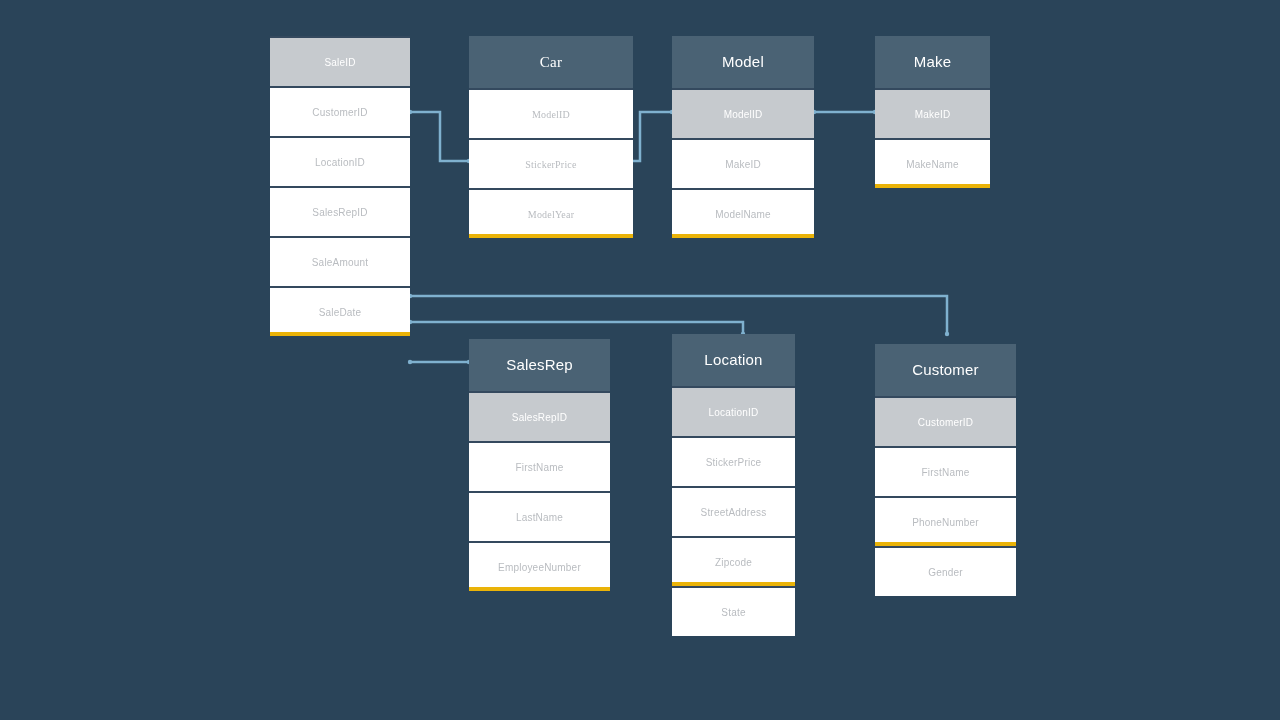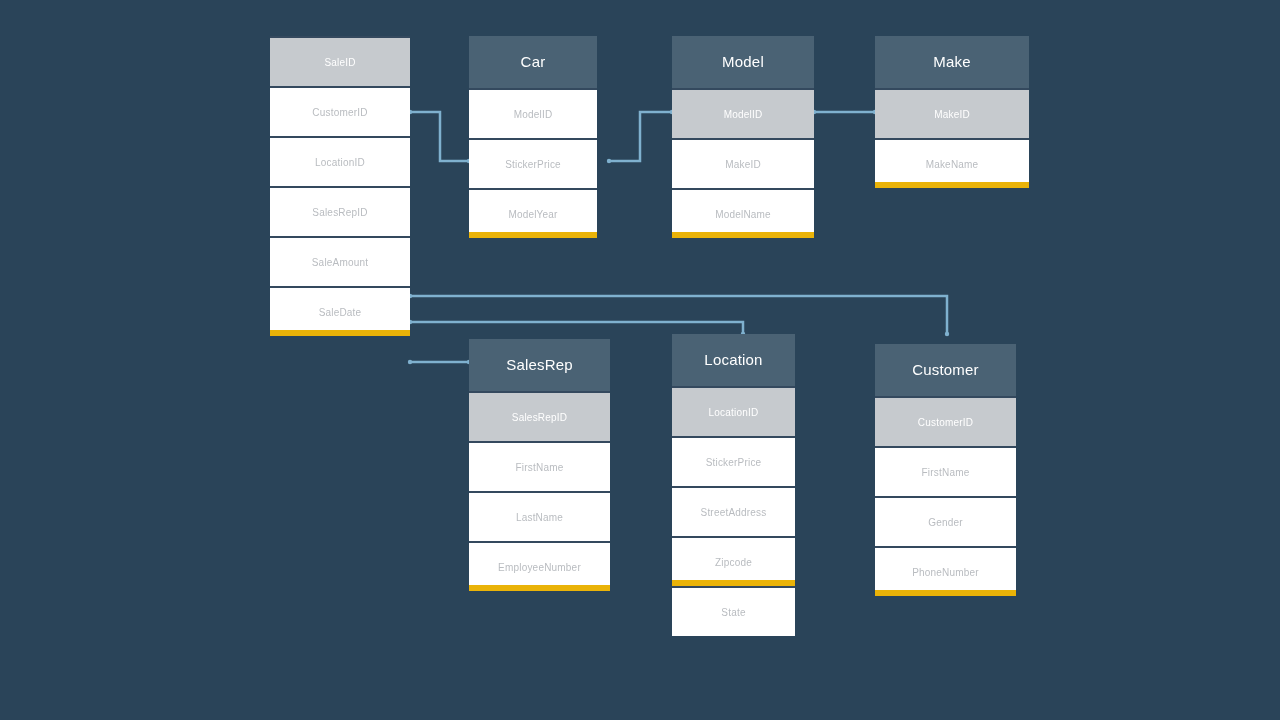--- a/index.html
+++ b/index.html
@@ -56,21 +56,21 @@
     letter-spacing: 0.2px;
     white-space: nowrap;
     overflow: hidden;
   }
   .field.pk {
     background: #c6cace;
     color: #ffffff;
     border-top: 2px solid #34495e;
   }
   .field.last {
-    border-bottom: 6px solid #eab308;
+    border-bottom: 4px solid #eab308;
   }
 </style>
 </head>
 <body>
 
 <div id="canvas">
   <svg id="connectors" viewBox="0 0 1280 720" xmlns="http://www.w3.org/2000/svg">
       <polyline points="410,112 440,112 440,161 469,161" fill="none" stroke="#7fb1cf" stroke-width="2.5" stroke-linecap="square" stroke-linejoin="miter"></polyline>
       <circle cx="410" cy="112" r="2.2" fill="#7fb1cf"></circle>
       <circle cx="469" cy="161" r="2.2" fill="#7fb1cf"></circle>
@@ -91,33 +91,33 @@
       <circle cx="469" cy="362" r="2.2" fill="#7fb1cf"></circle>
     </svg>
 <div class="entity" style="left: 270px; top: 36px; width: 140px;">
       <div class="field pk">SaleID</div>
       <div class="field">CustomerID</div>
       <div class="field">LocationID</div>
       <div class="field">SalesRepID</div>
       <div class="field">SaleAmount</div>
       <div class="field last">SaleDate</div>
     </div>
-    <div class="entity" style="left: 469px; top: 36px; width: 128px;">
+    <div class="entity" style="left: 469px; top: 36px; width: 164px; font-family: Liberation Serif, serif;">
       <div class="entity-header">Car</div>
       <div class="field">ModelID</div>
       <div class="field">StickerPrice</div>
       <div class="field last">ModelYear</div>
     </div>
     <div class="entity" style="left: 672px; top: 36px; width: 142px;">
       <div class="entity-header">Model</div>
       <div class="field pk">ModelID</div>
       <div class="field">MakeID</div>
       <div class="field last">ModelName</div>
     </div>
-    <div class="entity" style="left: 875px; top: 36px; width: 154px;">
+    <div class="entity" style="left: 875px; top: 36px; width: 115px;">
       <div class="entity-header">Make</div>
       <div class="field pk">MakeID</div>
       <div class="field last">MakeName</div>
     </div>
     <div class="entity" style="left: 469px; top: 339px; width: 141px;">
       <div class="entity-header">SalesRep</div>
       <div class="field pk">SalesRepID</div>
       <div class="field">FirstName</div>
       <div class="field">LastName</div>
       <div class="field last">EmployeeNumber</div>
@@ -127,16 +127,16 @@
       <div class="field pk">LocationID</div>
       <div class="field">StickerPrice</div>
       <div class="field">StreetAddress</div>
       <div class="field last">Zipcode</div>
       <div class="field">State</div>
     </div>
     <div class="entity" style="left: 875px; top: 334px; width: 141px; margin-top: 10px;">
       <div class="entity-header">Customer</div>
       <div class="field pk">CustomerID</div>
       <div class="field">FirstName</div>
+      <div class="field last">PhoneNumber</div>
       <div class="field">Gender</div>
-      <div class="field last">PhoneNumber</div>
     </div>
   </div>
 
 </body></html>

